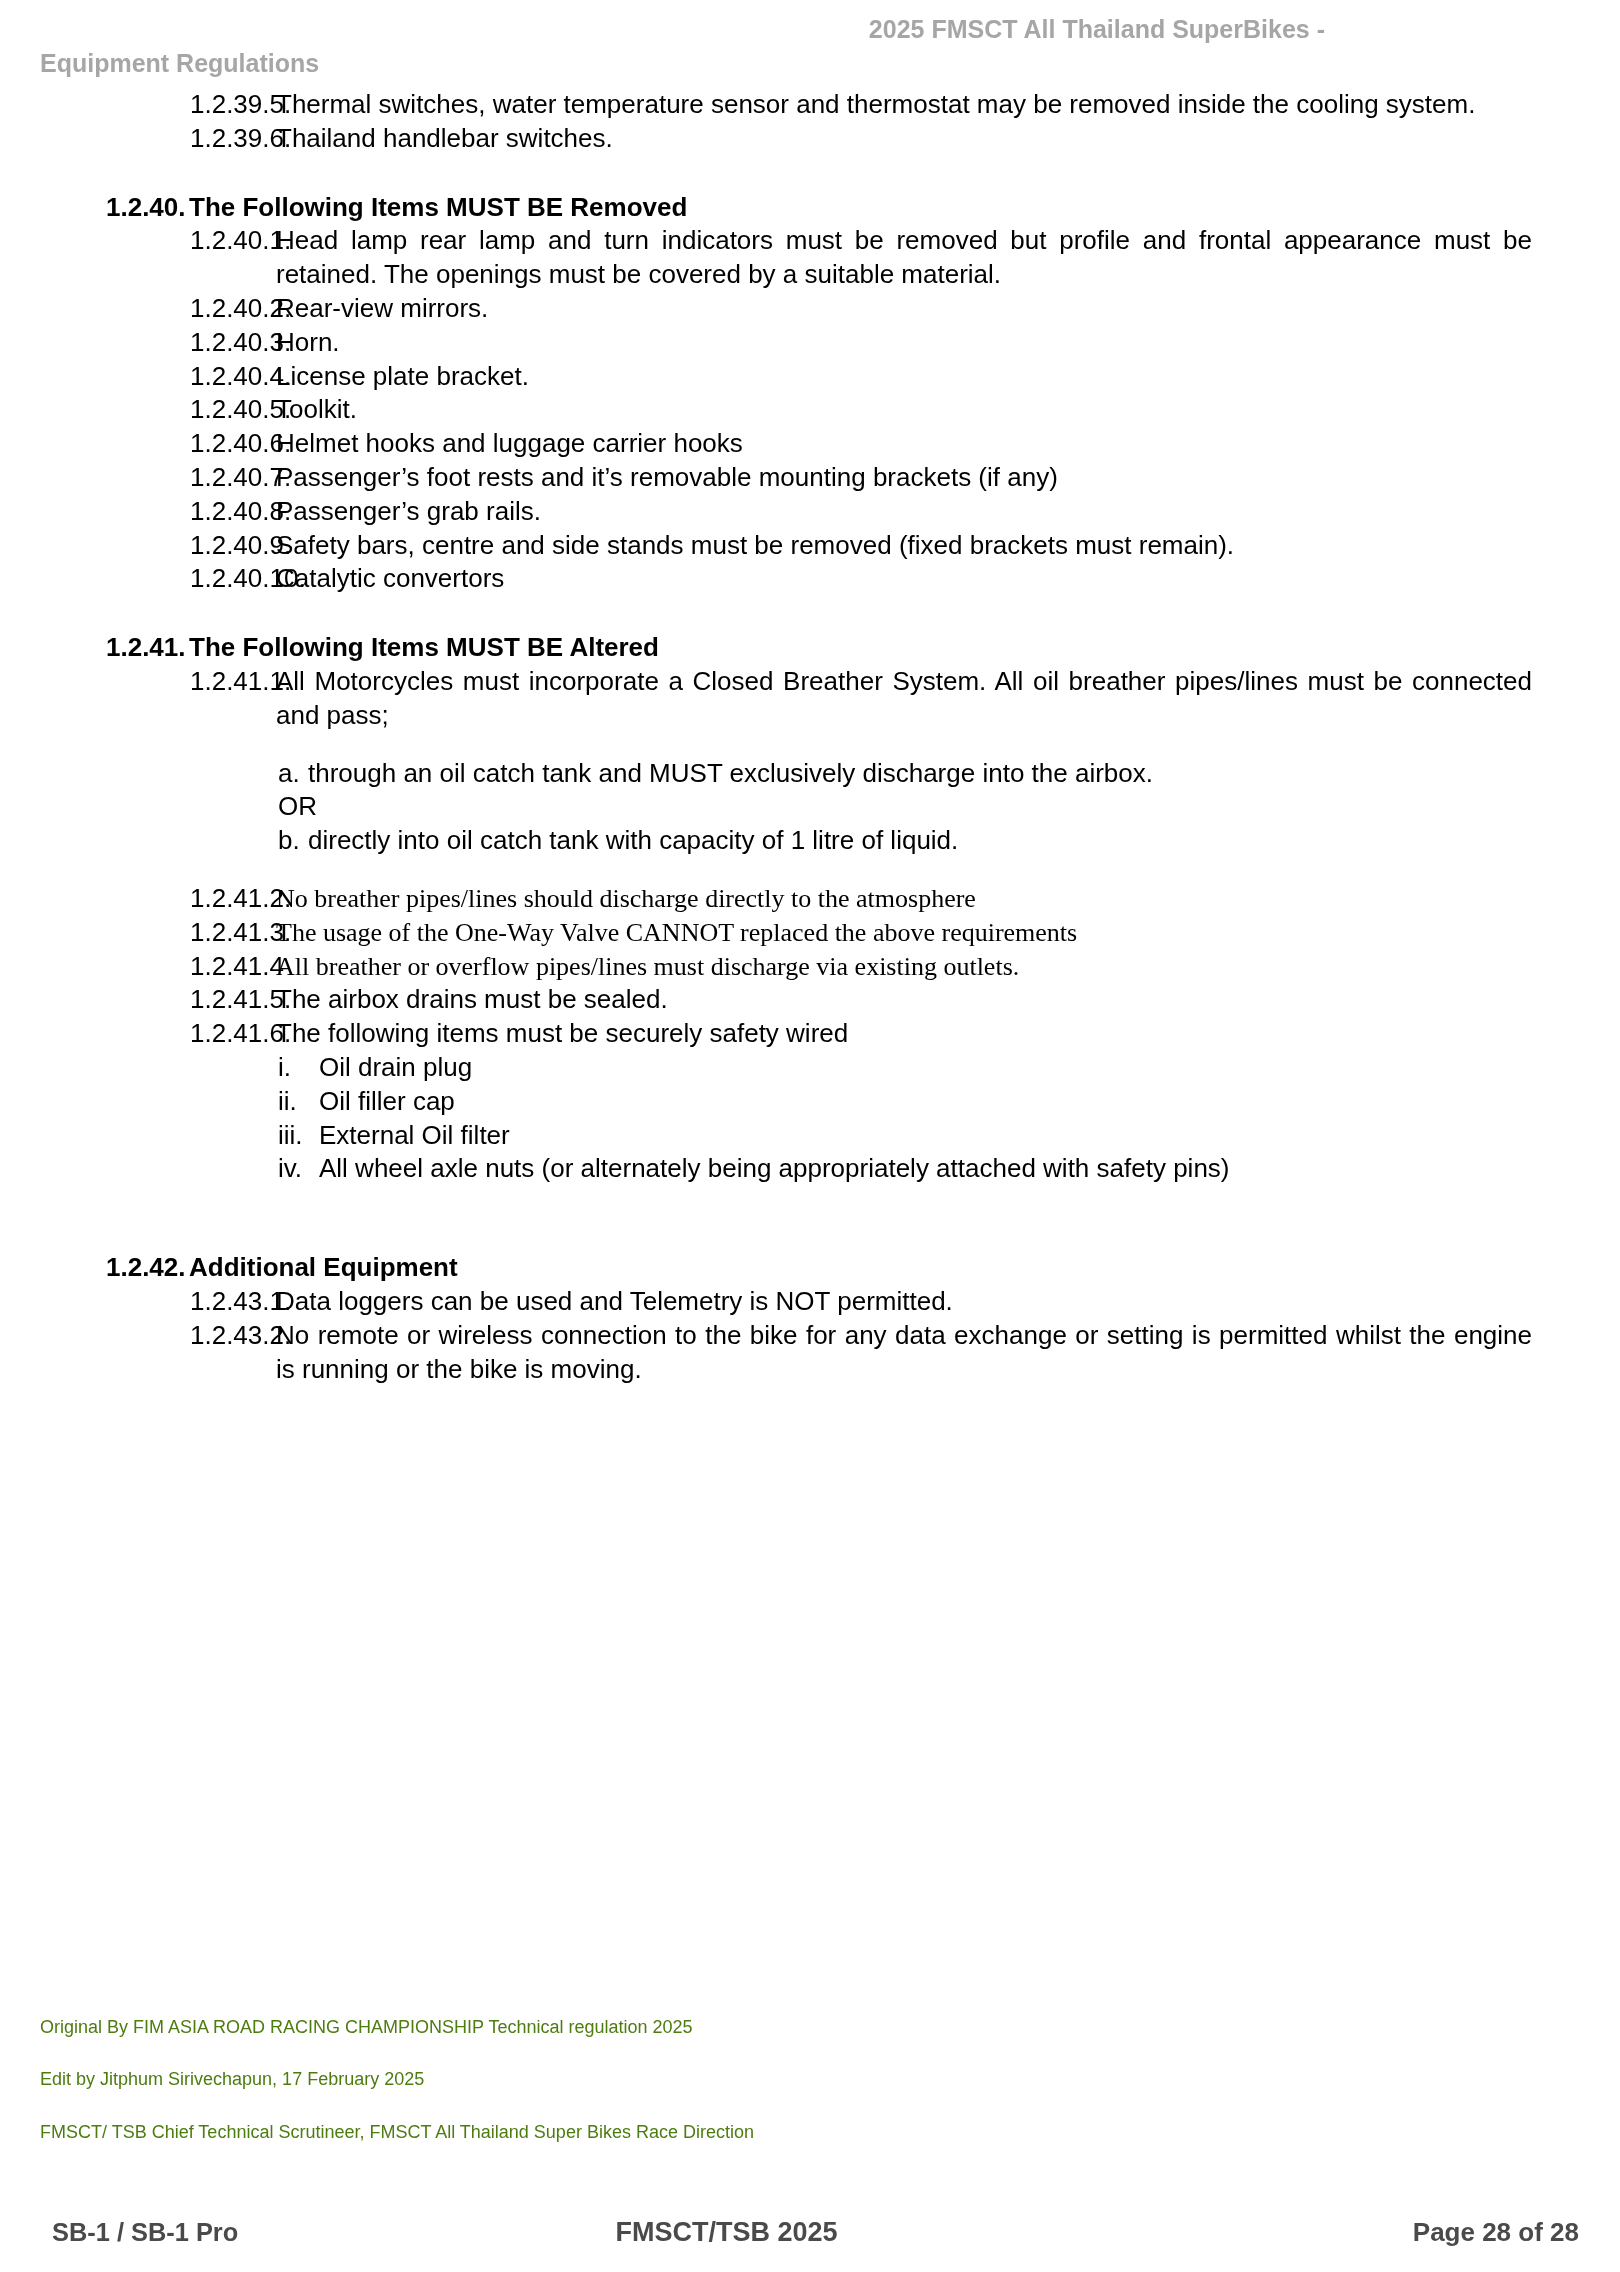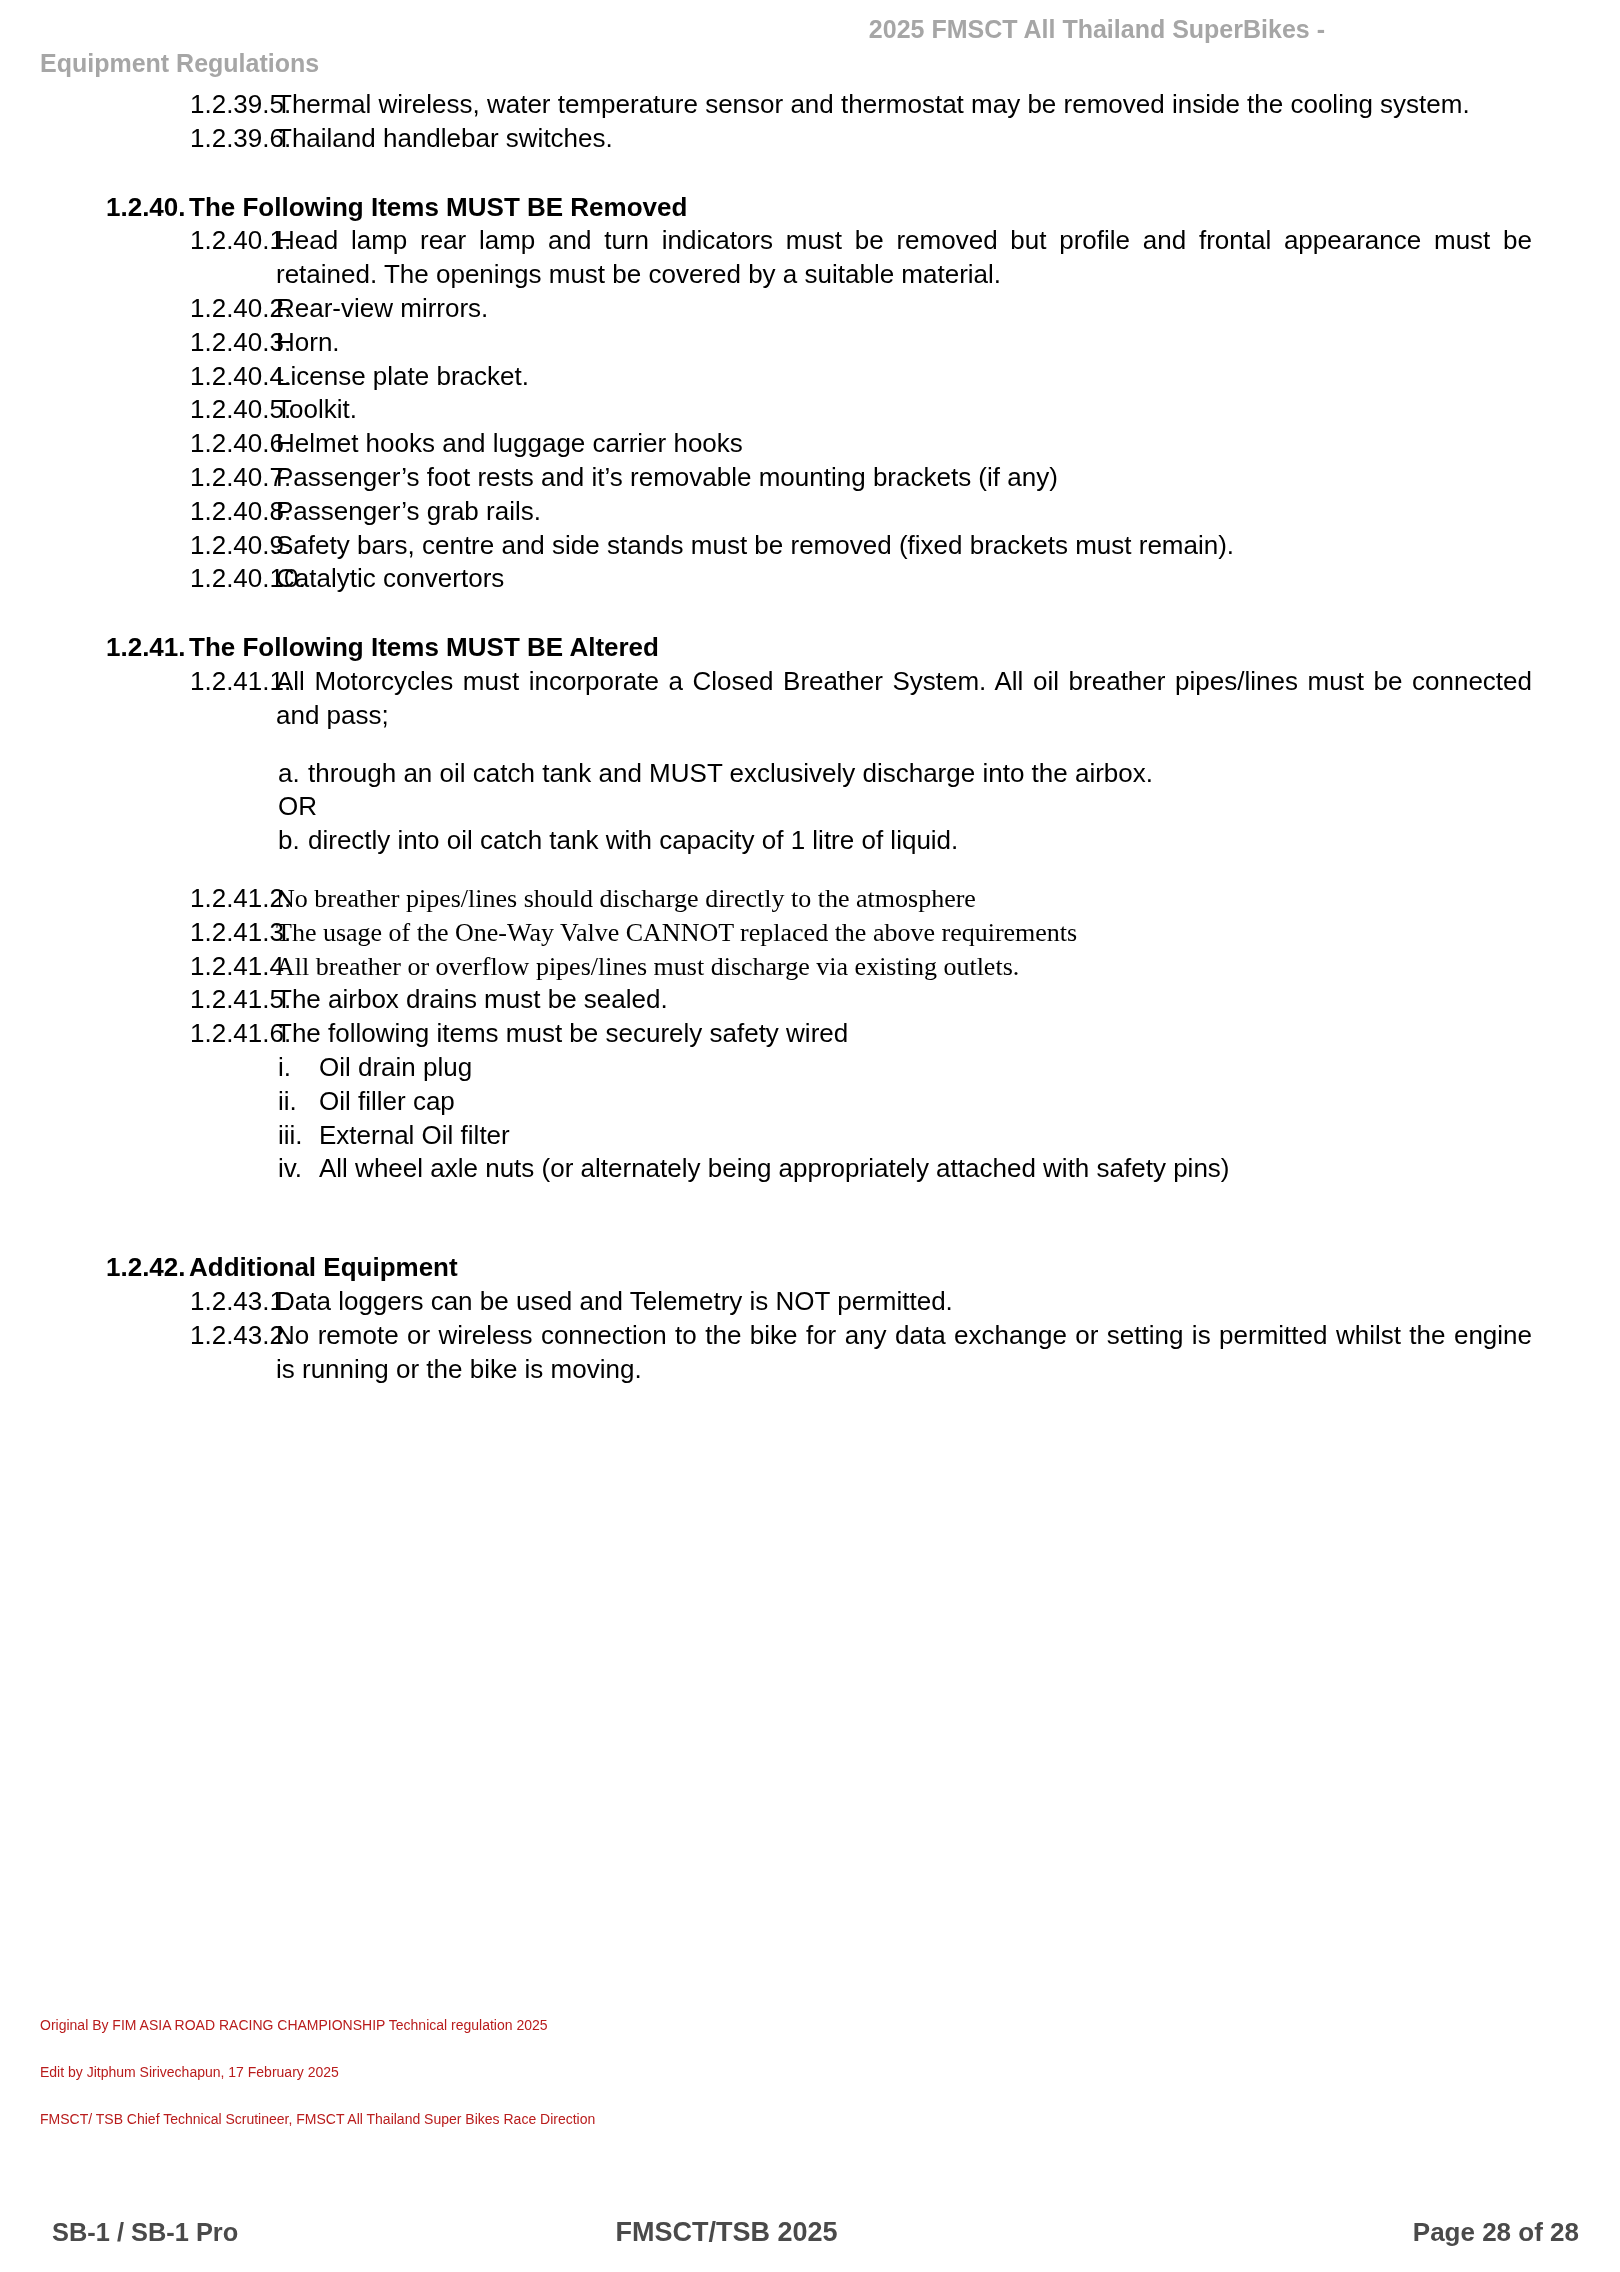--- a/index.html
+++ b/index.html
@@ -101,22 +101,22 @@
   .gap-xl { height: 65px; }
 
   
   .footnotes {
     position: absolute;
     left: 40px;
     top: 2016px;
     width: 1412px;
   }
   .footnote {
-    color: #b91c1c;
-    font-size: 14px;
+    color: #4d7c0f;
+    font-size: 18px;
     line-height: 1.3;
     margin-bottom: 29px;
     white-space: nowrap;
   }
 
   
   .doc-footer {
     position: absolute;
     left: 12px;
     bottom: 25.4px;
@@ -139,21 +139,21 @@
 
   <div class="doc-header">
     <div class="header-line-right">2025 FMSCT All Thailand SuperBikes -</div>
     <div class="header-line-left">Equipment Regulations</div>
   </div>
 
   <div class="doc-body">
 
     <div class="row lvl2">
       <span class="num">1.2.39.5.</span>
-      <span class="txt">Thermal wireless, water temperature sensor and thermostat may be removed inside the cooling system.</span>
+      <span class="txt">Thermal switches, water temperature sensor and thermostat may be removed inside the cooling system.</span>
     </div>
     <div class="row lvl2">
       <span class="num">1.2.39.6.</span>
       <span class="txt">Thailand handlebar switches.</span>
     </div>
 
     <div class="gap-lg"></div>
 
     <div class="row lvl1">
       <span class="num">1.2.40.</span>

